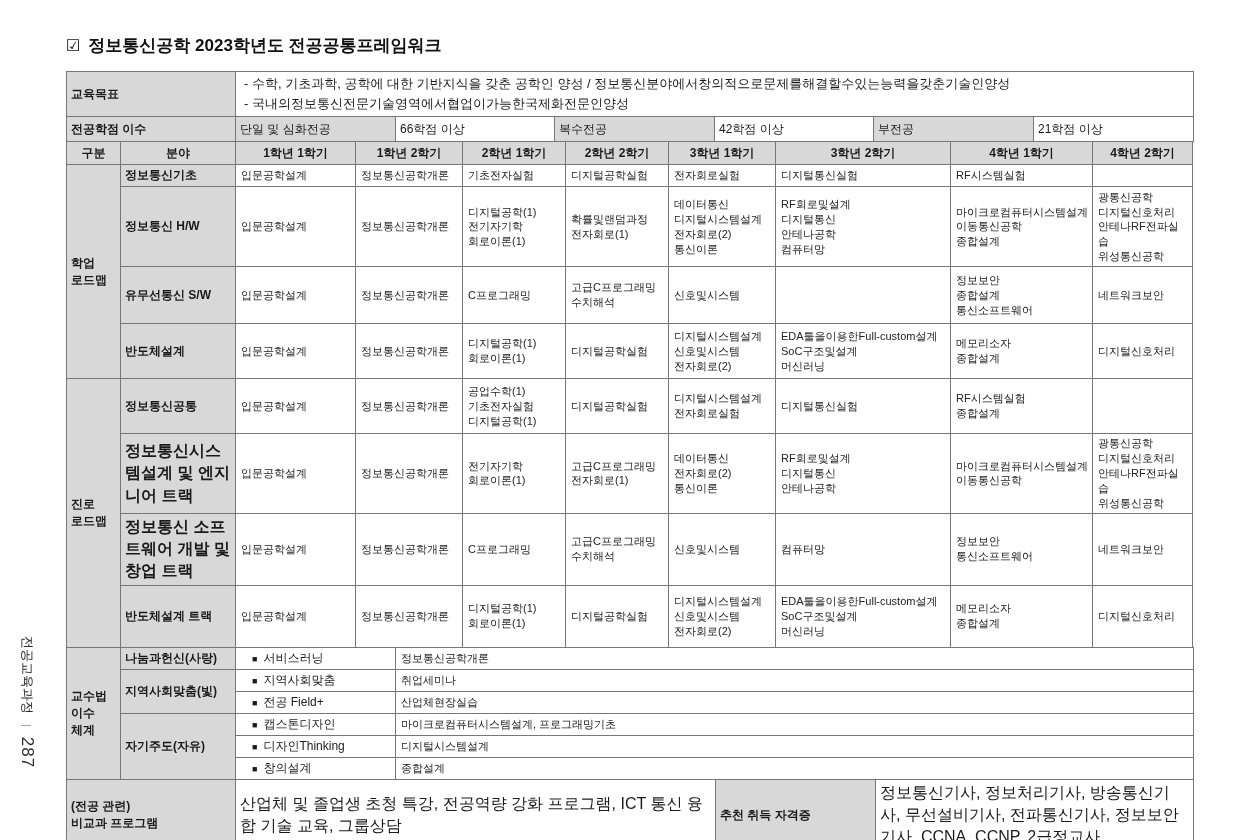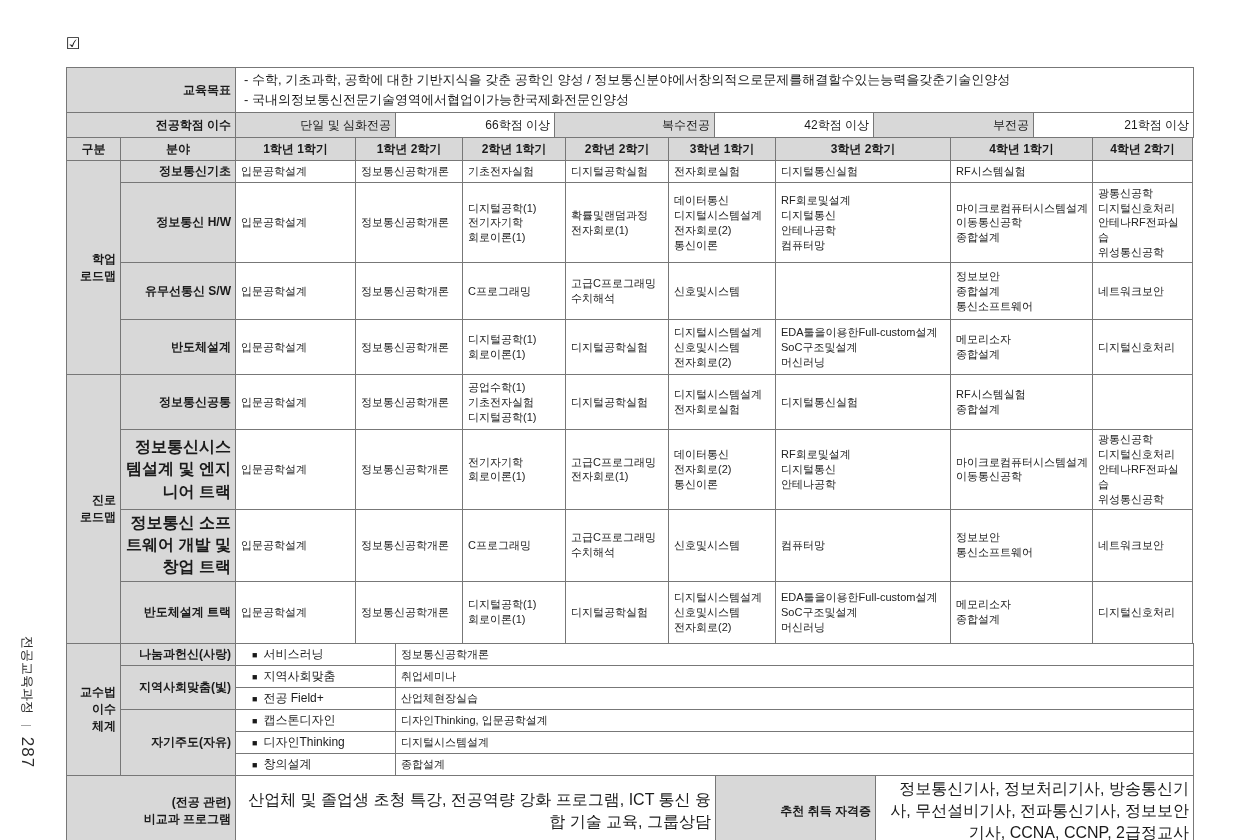--- a/index.html
+++ b/index.html
@@ -18,22 +18,22 @@
   .title { font-size: 17px; font-weight: bold; color: #111;
     display: flex; align-items: center; gap: 8px; margin: 4px 0 14px 0; }
   .title .chk { font-size: 16px; font-weight: normal; }
 
   table { border-collapse: collapse; table-layout: fixed; width: 1127px; }
   table + table { margin-top: -1px; }
   td, th { border: 1px solid #777; font-size: 12px; padding: 2px 4px;
     vertical-align: middle; overflow: hidden; }
   th { background: #d8d8d8; font-weight: bold; }
   .gray { background: #d8d8d8; }
-  .label { background: #d8d8d8; text-align: right; font-weight: bold; }
-  .center { text-align: right; margin-top: 8px; }
+  .label { background: #d8d8d8; text-align: left; font-weight: bold; }
+  .center { text-align: left; margin-top: 8px; }
   .pre { white-space: pre-line; }
   .course { font-size: 11px; line-height: 1.35; color: #222; padding-left: 5px;
     font-weight: normal; }
   .goals div { font-size: 13px; line-height: 1.55; padding-left: 4px; }
   .small { font-size: 16px; line-height: 1.4; }
   .method { font-weight: normal; padding-left: 16px; }
   .method .bullet { font-size: 9px; margin-right: 6px; }
 
   
   .h40{height:40px} .h25{height:25px} .h23{height:23px} .h22{height:22px}
@@ -48,20 +48,21 @@
   <div class="side-label">
     <span>전공교육과정</span>
     <span class="side-divider">|</span>
     <span class="side-num">287</span>
   </div>
 
   <div class="content">
 
     <div class="title">
       <span class="chk">☑</span>
+      <span>정보통신공학 2023학년도 전공공통프레임워크</span>
     </div>
 
     <table>
       <colgroup>
         <col style="width:169px">
           <col style="width:160px">
           <col style="width:159px">
         <col style="width:160px">
           <col style="width:159px">
           <col style="width:160px">
@@ -276,21 +277,21 @@
         <td class="method"><span class="bullet">■</span><span>지역사회맞춤</span></td>
         <td class="course">취업세미나</td>
       </tr>
       <tr class="h21">
         <td class="method"><span class="bullet">■</span><span>전공 Field+</span></td>
         <td class="course">산업체현장실습</td>
       </tr>
       <tr class="h21">
         <td rowspan="3" class="label">자기주도(자유)</td>
         <td class="method"><span class="bullet">■</span><span>캡스톤디자인</span></td>
-        <td class="course">디자인Thinking, 입문공학설계</td>
+        <td class="course">마이크로컴퓨터시스템설계, 프로그래밍기초</td>
       </tr>
       <tr class="h21">
         <td class="method"><span class="bullet">■</span><span>디자인Thinking</span></td>
         <td class="course">디지털시스템설계</td>
       </tr>
       <tr class="h21">
         <td class="method"><span class="bullet">■</span><span>창의설계</span></td>
         <td class="course">종합설계</td>
       </tr>
     </tbody>

